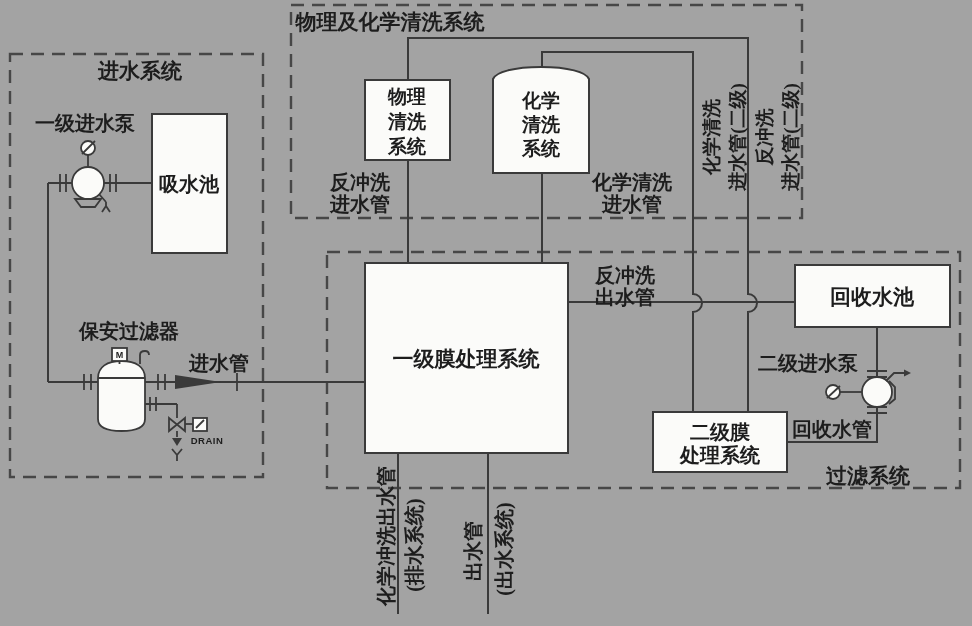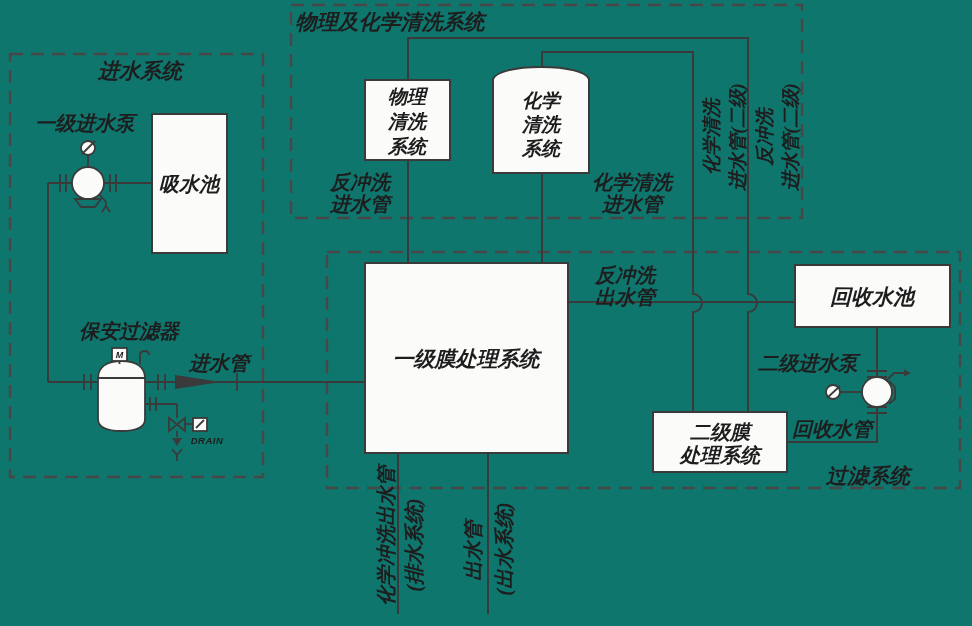--- a/index.html
+++ b/index.html
@@ -1,16 +1,16 @@
 <!DOCTYPE html>
 <html><head>
 <meta charset="utf-8">
 <style>
   html,body{margin:0;padding:0;background:#ffffff;}
-  .stage{width:972px;height:626px;position:relative;background:#0f766e;overflow:hidden;font-style:italic;}
+  .stage{width:972px;height:626px;position:relative;background:#a3a3a3;overflow:hidden;}
   svg{display:block;}
   .pipe{stroke:#3a3a3a;stroke-width:2;fill:none;}
   .dashbox{stroke:#474747;stroke-width:2.4;fill:none;stroke-dasharray:13 8;}
   .solidbox{stroke:#3a3a3a;stroke-width:2;fill:#fbfbf9;}
   .sym{stroke:#3a3a3a;stroke-width:1.8;fill:#fbfbf9;}
   .symline{stroke:#3a3a3a;stroke-width:1.8;fill:none;}
   .fillsym{fill:#3a3a3a;stroke:none;}
   text{fill:#1d1d1d;font-family:"Liberation Serif","DejaVu Serif",serif;font-weight:600;}
   .t21{font-size:21px;}
   .t20{font-size:20px;}

